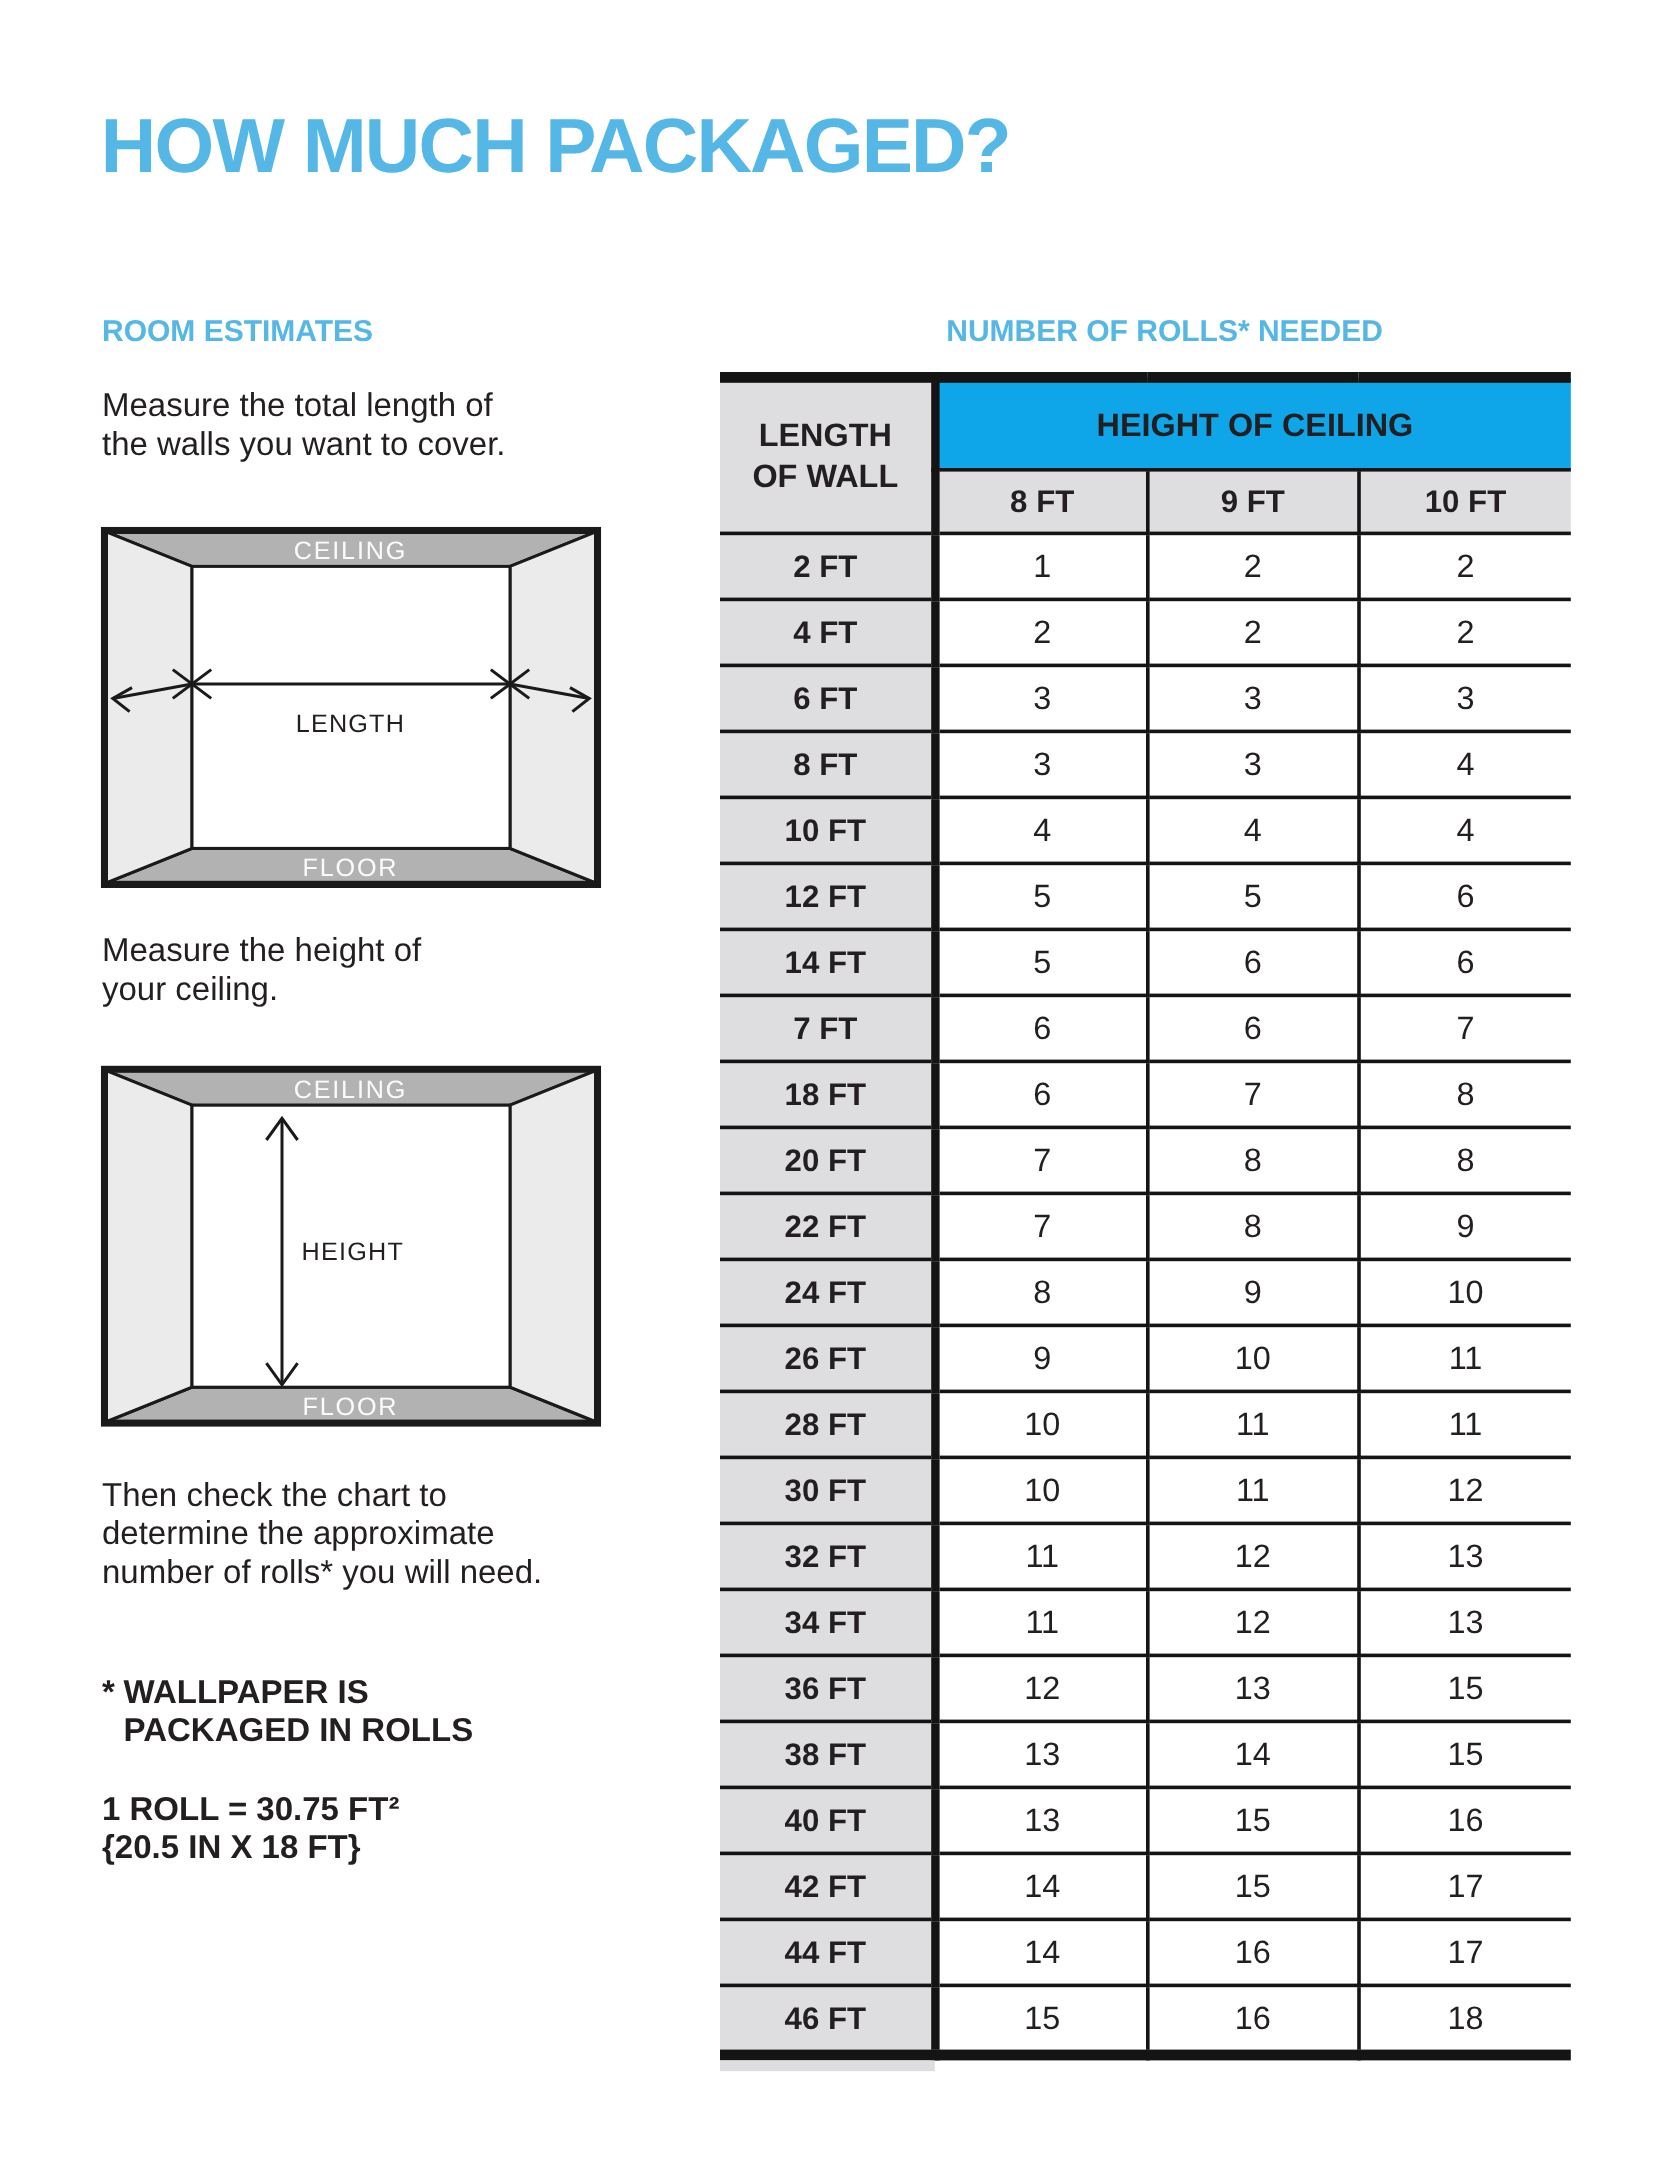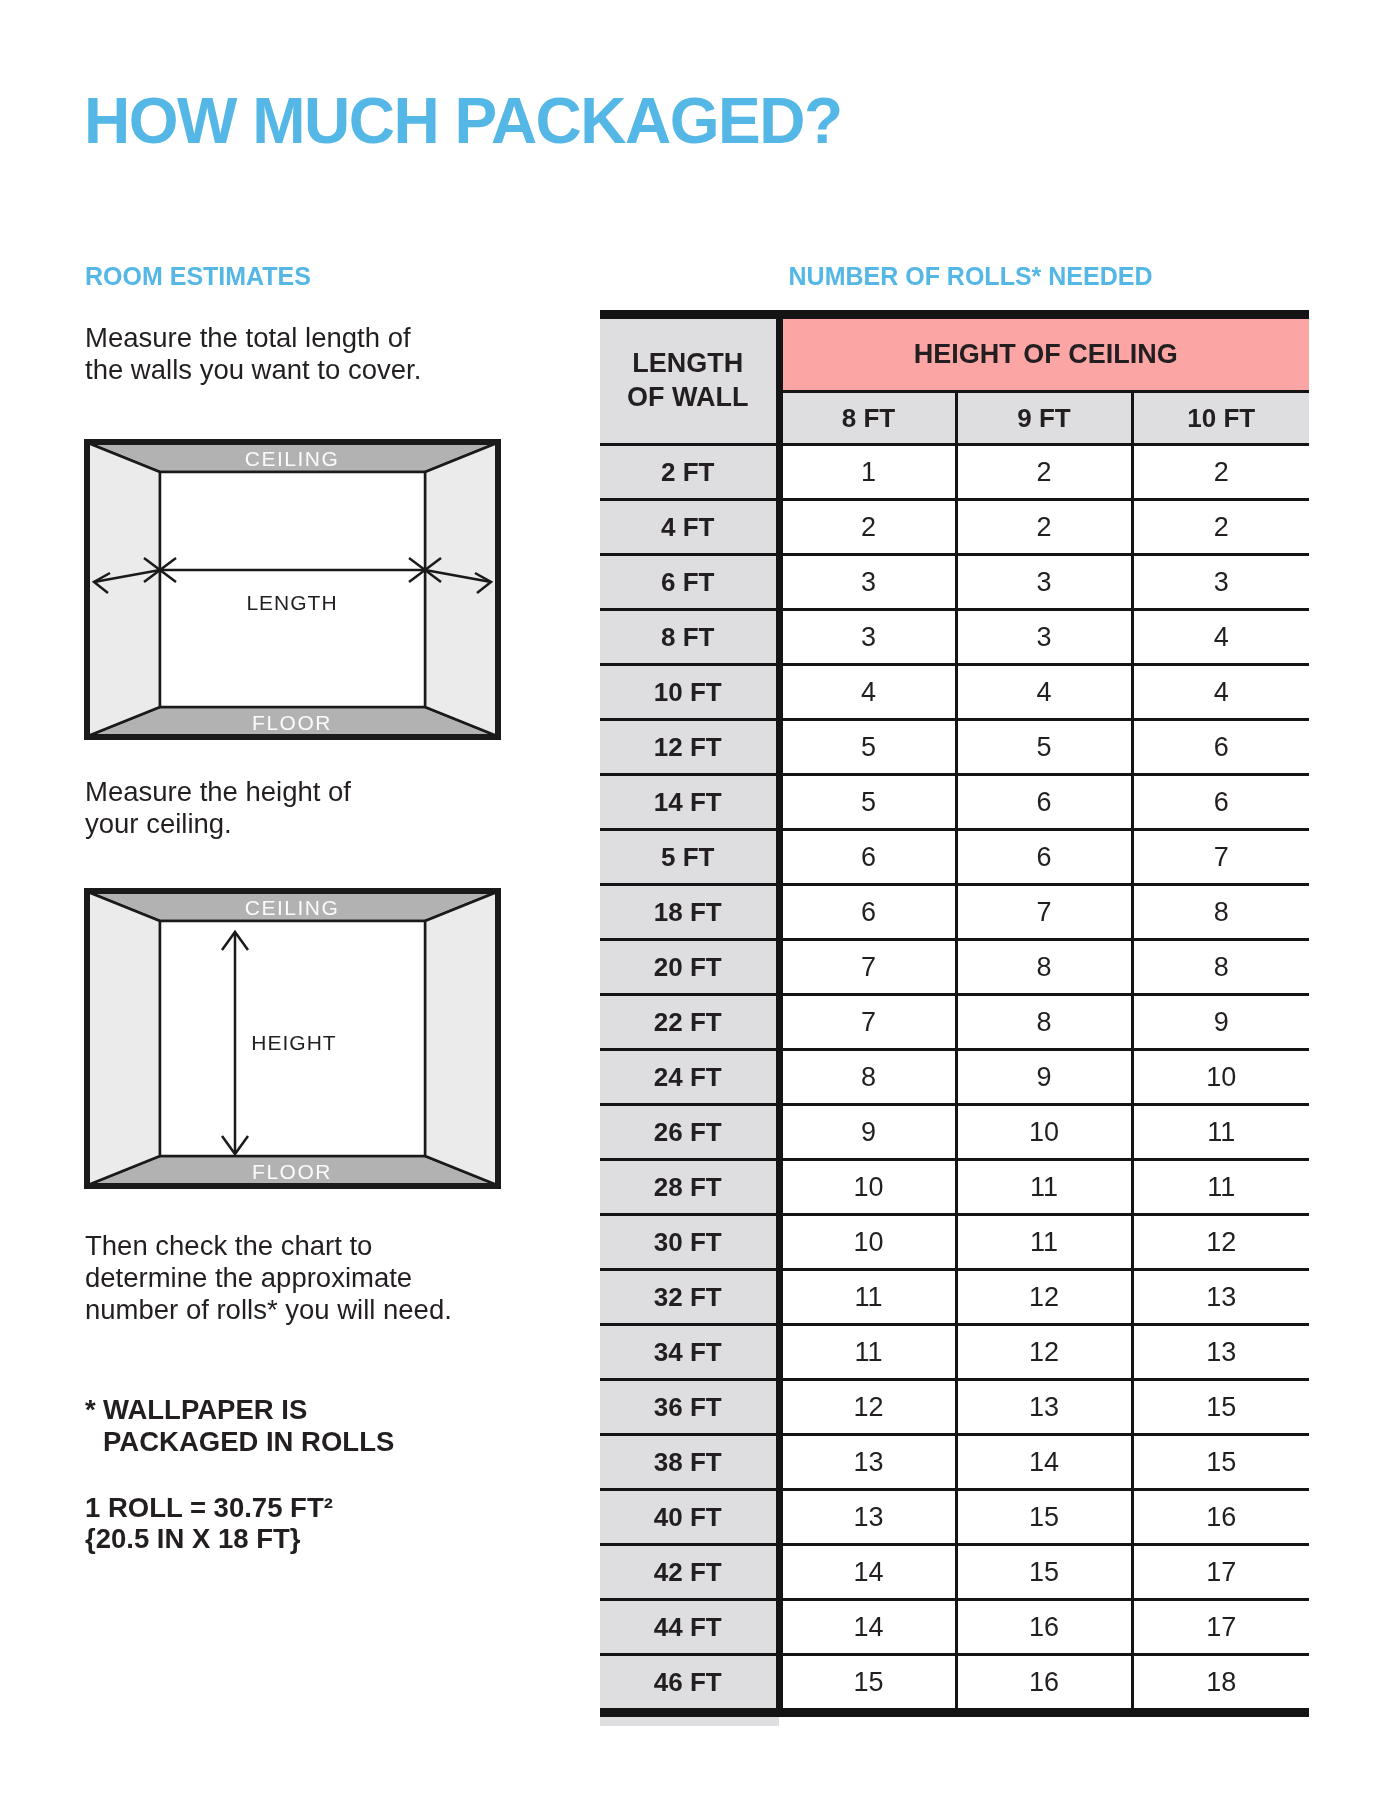--- a/index.html
+++ b/index.html
@@ -43,21 +43,21 @@
   }
   table.rolls th,table.rolls td{
     border:3px solid #141414;text-align:center;vertical-align:middle;padding:0;
   }
   .corner{
     background:#dedee0;border-left:none !important;border-top:none !important;
     border-right:7px solid #141414 !important;
     font-size:27px;font-weight:bold;line-height:1.25;
   }
   .groupcol{
-    background:#fca5a5;border-top:none !important;border-right:none !important;
+    background:#0ea5e9;border-top:none !important;border-right:none !important;
     height:71px;font-size:27px;font-weight:bold;
   }
   .subcol{
     background:#dedee0;height:50px;font-size:26px;font-weight:bold;
   }
   .subcol:last-child{border-right:none !important;}
   td.rowlabel{
     background:#dedee0;border-left:none !important;
     border-right:7px solid #141414 !important;
     font-size:26px;font-weight:bold;height:52px;margin-left:48px;
@@ -202,21 +202,21 @@
             <td class="val">5</td>
             <td class="val">6</td>
           </tr>
           <tr>
             <td class="rowlabel">14 FT</td>
             <td class="val">5</td>
             <td class="val">6</td>
             <td class="val">6</td>
           </tr>
           <tr>
-            <td class="rowlabel">5 FT</td>
+            <td class="rowlabel">7 FT</td>
             <td class="val">6</td>
             <td class="val">6</td>
             <td class="val">7</td>
           </tr>
           <tr>
             <td class="rowlabel">18 FT</td>
             <td class="val">6</td>
             <td class="val">7</td>
             <td class="val">8</td>
           </tr>

